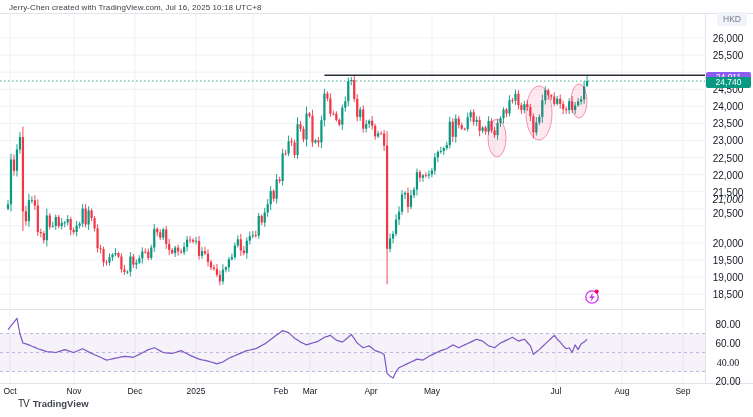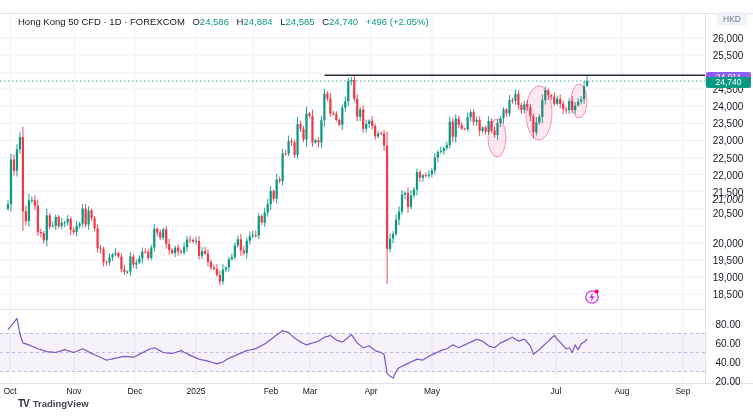--- a/index.html
+++ b/index.html
@@ -29,27 +29,28 @@
   }
   .month.bold{font-weight:normal;}
   .price-pill{
     position:absolute;left:706px;width:45px;height:11px;line-height:11px;text-align:center;
     font-size:8.5px;border-radius:2px;color:#fff;
   }
   .footer{
     position:absolute;left:18px;top:398px;display:flex;align-items:center;gap:4px;
     font-size:9.5px;color:#434651;font-weight:bold;
   }
-  .footer .tv-mark{font-weight:bold;color:#2a2e39;letter-spacing:-1px;font-size:10px;}
+  .footer .tv-mark{font-weight:normal;color:#2a2e39;letter-spacing:-1px;font-size:10px;}
 </style>
 </head>
 <body>
 
 <div class="snapshot">
 
+  <div class="attribution">Jerry-Chen created with TradingView.com, Jul 16, 2025 10:18 UTC+8</div>
 
   <svg id="chart-svg" class="chart-layer" width="753" height="417" viewBox="0 0 753 417">
       <line x1="0" y1="38" x2="705" y2="38" stroke="#eef1f6" stroke-width="1"></line>
       <line x1="0" y1="55.0785" x2="705" y2="55.0785" stroke="#eef1f6" stroke-width="1"></line>
       <line x1="0" y1="72.157" x2="705" y2="72.157" stroke="#eef1f6" stroke-width="1"></line>
       <line x1="0" y1="89.2355" x2="705" y2="89.2355" stroke="#eef1f6" stroke-width="1"></line>
       <line x1="0" y1="106.314" x2="705" y2="106.314" stroke="#eef1f6" stroke-width="1"></line>
       <line x1="0" y1="123.3925" x2="705" y2="123.3925" stroke="#eef1f6" stroke-width="1"></line>
       <line x1="0" y1="140.471" x2="705" y2="140.471" stroke="#eef1f6" stroke-width="1"></line>
       <line x1="0" y1="157.5495" x2="705" y2="157.5495" stroke="#eef1f6" stroke-width="1"></line>
@@ -477,28 +478,20 @@
         <path d="M 592.8 292.4 L 589.4 298 L 591.7 298 L 590.6 302 L 594.7 296.2 L 592.3 296.2 Z" fill="#d02ff5"></path>
         <circle cx="596.7" cy="291.5" r="2" fill="#f50057"></circle>
       </g>
       <polyline points="8.0,329.7 11.0,325.9 14.0,322.1 17.0,318.3 19.9,333.5 22.9,343.0 25.9,343.9 28.9,344.9 31.9,346.2 34.9,347.4 37.8,348.7 40.8,349.6 43.8,350.6 46.8,351.6 49.8,351.9 52.8,352.2 55.8,352.5 58.7,351.6 61.7,350.6 64.7,349.6 67.7,350.6 70.7,351.6 73.7,352.5 76.7,351.2 79.6,350.0 82.6,348.7 85.6,350.3 88.6,351.9 91.6,353.4 94.6,354.7 97.5,356.0 100.5,357.3 103.5,358.7 106.5,360.1 109.5,359.5 112.5,358.8 115.5,358.2 118.4,357.6 121.4,356.9 124.4,356.3 127.4,356.6 130.4,356.9 133.4,357.3 136.4,355.8 139.3,354.4 142.3,352.8 145.3,351.2 148.3,349.6 151.3,348.7 154.3,347.8 157.3,349.3 160.2,350.9 163.2,352.5 166.2,352.8 169.2,353.1 172.2,353.4 175.2,352.5 178.1,351.6 181.1,350.6 184.1,352.2 187.1,353.8 190.1,355.4 193.1,356.6 196.1,357.9 199.0,359.1 202.0,359.8 205.0,360.4 208.0,361.1 211.0,362.0 214.0,362.9 216.9,363.9 219.9,362.9 222.9,362.0 225.9,360.1 228.9,358.2 231.9,356.9 234.9,355.7 237.8,354.4 240.8,353.1 243.8,351.9 246.8,350.6 249.8,350.0 252.8,349.3 255.8,348.7 258.7,347.1 261.7,345.5 264.7,343.9 267.7,341.7 270.7,339.5 273.7,337.3 276.6,335.1 279.6,332.9 282.6,330.6 285.6,331.6 288.6,332.6 291.6,335.4 294.6,338.3 297.5,340.1 300.5,342.1 303.5,343.5 306.5,344.9 309.5,343.9 312.5,343.0 315.5,342.1 318.4,341.1 321.4,339.2 324.4,337.3 327.4,336.4 330.4,335.4 333.4,337.8 336.3,340.1 339.3,341.1 342.3,342.1 345.3,339.7 348.3,337.3 351.3,334.4 354.3,338.7 357.2,343.0 360.2,345.4 363.2,347.8 366.2,346.8 369.2,345.9 372.2,348.2 375.2,350.6 378.1,351.6 381.1,352.5 384.1,354.4 387.1,373.4 390.1,376.3 393.1,378.1 396.1,371.5 399.0,367.7 402.0,366.3 405.0,364.9 408.0,363.4 411.0,362.0 414.0,360.6 416.9,359.1 419.9,359.6 422.9,360.1 425.9,358.2 428.9,356.3 431.9,354.9 434.9,353.4 437.8,352.0 440.8,350.6 443.8,349.6 446.8,348.7 449.8,346.8 452.8,344.9 455.8,346.3 458.7,347.8 461.7,346.3 464.7,344.9 467.7,343.5 470.7,342.1 473.7,340.6 476.6,339.2 479.6,340.1 482.6,341.1 485.6,343.5 488.6,345.9 491.6,346.8 494.6,347.8 497.5,345.4 500.5,343.0 503.5,341.6 506.5,340.1 509.5,338.7 512.5,337.3 515.5,339.2 518.4,341.1 521.4,340.1 524.4,339.2 527.4,342.5 530.4,345.9 533.4,354.4 536.3,352.0 539.3,349.6 542.3,346.8 545.3,343.9 548.3,341.1 551.3,338.3 554.3,335.4 557.2,339.2 560.2,342.1 563.2,345.9 566.2,348.7 569.2,347.8 572.2,352.5 575.1,344.9 578.1,349.6 581.1,343.9 584.1,342.1 587.1,339.2" fill="none" stroke="#7e57c2" stroke-width="1.2" stroke-linejoin="round"></polyline>
       <line x1="0" y1="13.5" x2="753" y2="13.5" stroke="#e0e3eb" stroke-width="1"></line>
       <line x1="0" y1="309.5" x2="705" y2="309.5" stroke="#e0e3eb" stroke-width="1"></line>
       <line x1="0" y1="383.5" x2="753" y2="383.5" stroke="#e0e3eb" stroke-width="1"></line>
       <line x1="705.5" y1="13" x2="705.5" y2="383" stroke="#e0e3eb" stroke-width="1"></line>
     </svg>
 
-  <div class="legend">
-    <span>Hong Kong 50 CFD · 1D · FOREXCOM</span>
-    <span class="lbl">O</span><span class="val">24,586</span>
-    <span class="lbl">H</span><span class="val">24,884</span>
-    <span class="lbl">L</span><span class="val">24,585</span>
-    <span class="lbl">C</span><span class="val">24,740</span>
-    <span class="chg">+496 (+2.05%)</span>
-  </div>
 
   <div class="hkd-pill">HKD</div>
 
   <div id="price-ticks">
       <div class="tick" style="top: 33px;">26,000</div>
       <div class="tick" style="top: 50.0785px;">25,500</div>
       <div class="tick" style="top: 84.2355px;">24,500</div>
       <div class="tick" style="top: 101.314px;">24,000</div>
       <div class="tick" style="top: 118.392px;">23,500</div>
       <div class="tick" style="top: 135.471px;">23,000</div>
@@ -508,29 +501,29 @@
       <div class="tick" style="top: 194px; font-style: italic;">21,000</div>
       <div class="tick" style="top: 208px;">20,500</div>
       <div class="tick" style="top: 237.942px;">20,000</div>
       <div class="tick" style="top: 255.02px;">19,500</div>
       <div class="tick" style="top: 272.099px;">19,000</div>
       <div class="tick" style="top: 289.178px;">18,500</div>
     </div>
   <div id="rsi-ticks">
       <div class="tick" style="top: 319px;">80.00</div>
       <div class="tick" style="top: 338px;">60.00</div>
-      <div class="tick" style="top: 357px;">40.00</div>
+      <div class="tick" style="top: 357px; font-family: Liberation Serif, serif;">40.00</div>
       <div class="tick" style="top: 376px;">20.00</div>
     </div>
   <div id="time-ticks">
       <div class="month" style="left: 10px;">Oct</div>
       <div class="month" style="left: 74px;">Nov</div>
       <div class="month" style="left: 135px;">Dec</div>
       <div class="month bold" style="left: 196px;">2025</div>
-      <div class="month" style="left: 253px; padding-left: 36px;">Feb</div>
+      <div class="month" style="left: 263px; padding-left: 36px;">Feb</div>
       <div class="month" style="left: 310px;">Mar</div>
       <div class="month" style="left: 371px;">Apr</div>
       <div class="month" style="left: 432px;">May</div>
       <div class="month" style="left: 516px; margin-top: 44px;">Jun</div>
       <div class="month" style="left: 556px;">Jul</div>
       <div class="month" style="left: 622px;">Aug</div>
       <div class="month" style="left: 683px;">Sep</div>
     </div>
 
   <div class="price-pill" id="pill-level" style="top: 72px; background: #8b5cf6;">24,911</div>

